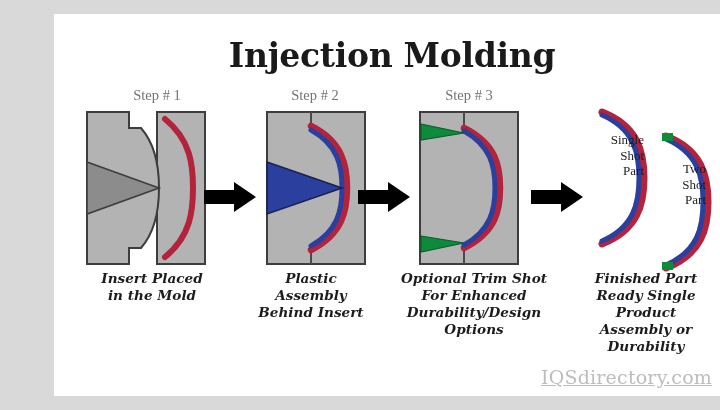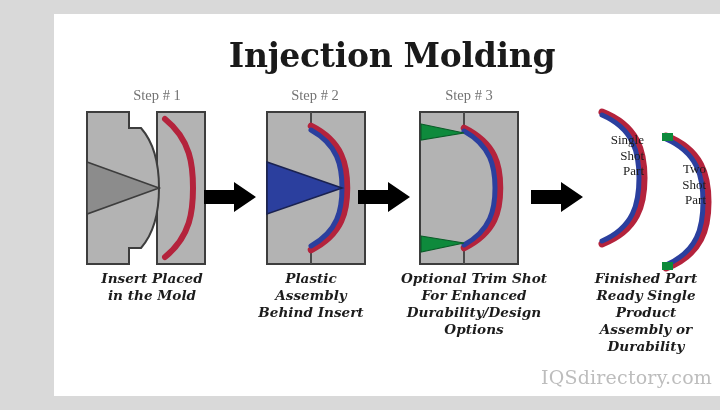--- a/index.html
+++ b/index.html
@@ -69,20 +69,21 @@
     white-space: nowrap;
   }
   .watermark {
     position: absolute;
     right: 18px;
     bottom: 8px;
     font-family: "DejaVu Serif", serif;
     font-size: 19px;
     color: #bdbdbd;
     letter-spacing: 0.2px;
+    text-decoration: underline;
   }
   .stage { position: absolute; }
   svg { display: block; overflow: visible; }
 </style>
 </head>
 <body>
 
 <div id="infographic">
   <div class="panel">
 

